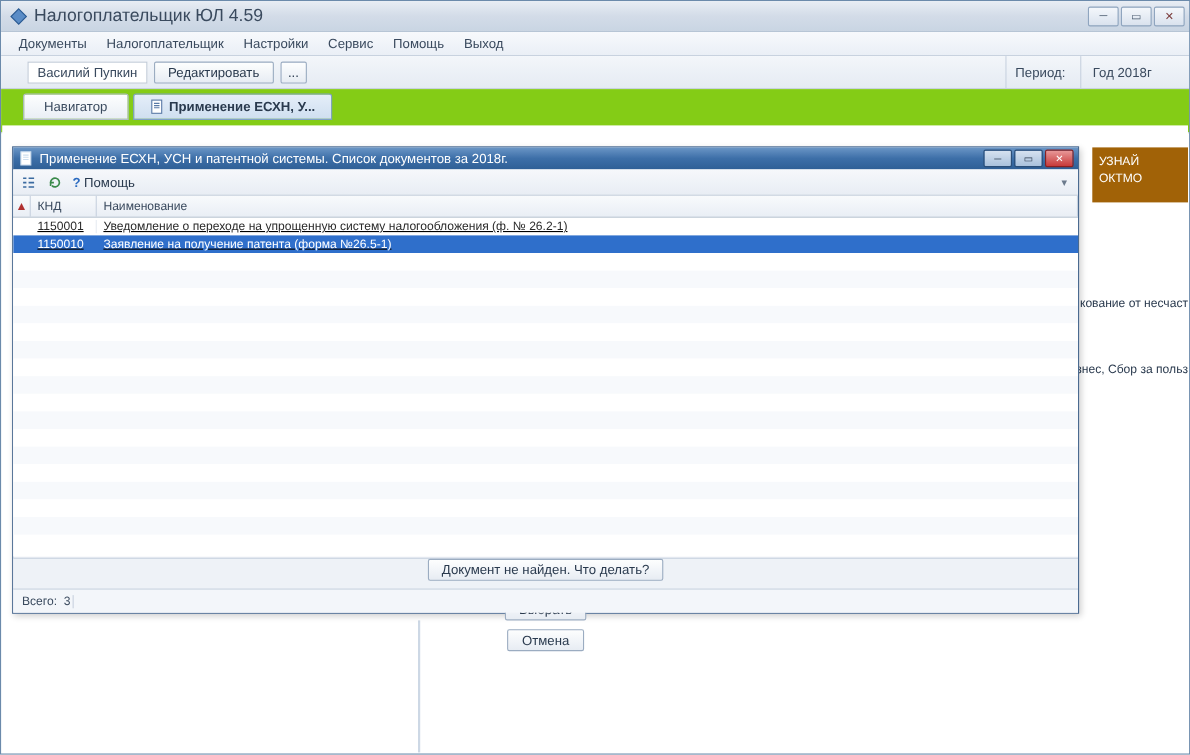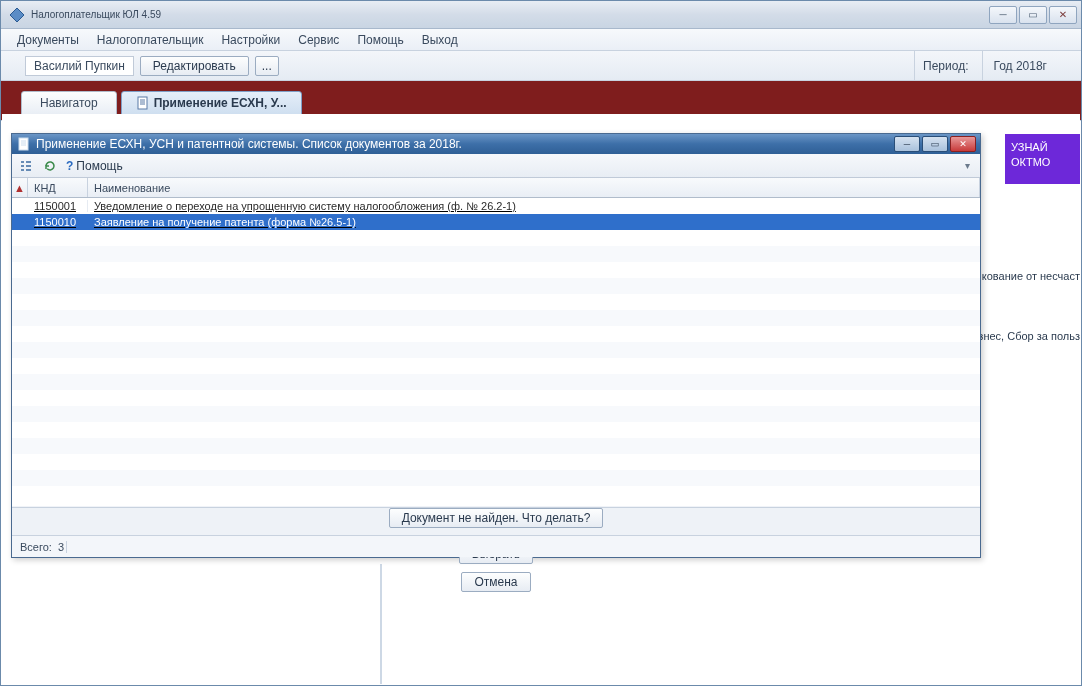--- a/index.html
+++ b/index.html
@@ -2,43 +2,43 @@
 <html><head>
 <meta charset="utf-8">
 <style>
 * { box-sizing: border-box; margin: 0; padding: 0; font-family: Tahoma, Arial, sans-serif; }
 body { background: #fff; overflow: hidden; width: 1082px; height: 686px; }
 
 .main-window { width: 1082px; height: 686px; border: 1px solid #6b8aab; background: #fff; position: relative; }
 
 .titlebar { height: 28px; background: linear-gradient(to bottom, #e8edf4 0%, #d3dce8 50%, #c9d5e3 100%); border-bottom: 1px solid #a8b8cc; display: flex; align-items: center; padding: 0 4px; }
 .titlebar-icon { width: 16px; height: 16px; margin: 0 4px; }
-.titlebar-text { flex: 1; font-size: 10px; color: #3a4a5e; padding-left: 2px; }
+.titlebar-text { flex: 1; font-size: 16px; color: #3a4a5e; padding-left: 2px; }
 .win-buttons { display: flex; gap: 2px; }
 .win-btn { width: 28px; height: 18px; border: 1px solid #8fa5bf; border-radius: 2px; background: linear-gradient(to bottom,#f4f7fb,#d9e2ee); font-size: 10px; display:flex; align-items:center; justify-content:center; cursor:pointer; color:#4a5b6f;}
 .win-btn.close { color:#7a3b3b; }
 
 .menubar { height: 22px; background: linear-gradient(to bottom,#f7f9fc,#eaeff6); border-bottom:1px solid #c8d2df; display:flex; align-items:center; padding:0 8px; gap:2px;}
 .menu-item { font-size:12px; color:#3a4a5e; padding:2px 8px; cursor:pointer; }
 
 .toolbar { height: 30px; background: linear-gradient(to bottom,#f3f6fa,#e5ebf3); border-bottom:1px solid #c8d2df; display:flex; align-items:center; padding:0 24px; gap:6px;}
 .user-label { font-size:12px; color:#3a4a5e; padding:2px 8px; border:1px solid #c0cad8; background:#fff; }
 .btn { font-size:12px; padding:2px 12px; border:1px solid #9bacc1; background:linear-gradient(to bottom,#fdfefe,#e7ecf3); border-radius:2px; cursor:pointer; color:#2a3a4e;}
 .btn.small { padding:2px 6px; min-width:22px; }
 .toolbar-spacer { flex:1; }
 .period-label { font-size:12px; color:#3a4a5e; padding:0 8px; border-left:1px solid #c8d2df; height:100%; display:flex; align-items:center;}
 .period-value { font-size:12px; color:#3a4a5e; padding:0 10px; border-left:1px solid #c8d2df; height:100%; display:flex; align-items:center; min-width:60px; justify-content:flex-end;}
 
-.tab-strip { height: 40px; border-bottom:1px solid #c8d2df; display:flex; align-items:center; padding:4px 8px 0 8px; gap:4px; background:#7f1d1d;}
+.tab-strip { height: 40px; border-bottom:1px solid #c8d2df; display:flex; align-items:flex-start; padding:4px 8px 0 8px; gap:4px; background:#84cc16;}
 .nav-btn { font-size:12px; padding:4px 18px; border:1px solid #b0bccb; background:linear-gradient(to bottom,#fdfefe,#e9eef5); border-radius:3px 3px 0 0; cursor:pointer; color:#3a4a5e; margin-left:12px;}
 .tab { font-size:12px; font-weight:bold; padding:4px 14px; border:1px solid #7fa0c8; background:linear-gradient(to bottom,#e5eef9,#cfdff0); border-radius:3px 3px 0 0; color:#2a3a4e; display:flex; align-items:center; gap:4px;}
 .tab-icon { width:14px; height:14px; }
 
 .content-area { position:absolute; left:1px; right:1px; top:113px; bottom:1px; background:#fff; }
-.sidebar-hint { position:absolute; right:0; top:20px; width:75px; height:50px; background:#6d28d9; color:#fff; font-size:11px; padding:6px; line-height:1.4;}
+.sidebar-hint { position:absolute; right:0; top:20px; width:87px; height:50px; background:#a16207; color:#fff; font-size:11px; padding:6px; line-height:1.4;}
 .bg-text1 { position:absolute; right:0; top:156px; font-size:11px; color:#2a3a4e; }
 .bg-text2 { position:absolute; right:0; top:216px; font-size:11px; color:#2a3a4e; }
 .vline { position:absolute; left:378px; top:450px; width:2px; bottom:0; background:#cdd8e5; }
 
 
 .child-window { position:absolute; left:10px; top:132px; width:970px; height:425px; border:1px solid #4a6a90; background:#f0f3f8; box-shadow:2px 2px 6px rgba(0,0,0,.2); z-index:10; }
 .child-title { height:20px; background:linear-gradient(to bottom,#6b96c6 0%,#3d6fa8 50%,#2f5f96 100%); display:flex; align-items:center; padding:0 4px; color:#fff;}
 .child-title-text { flex:1; font-size:12px; padding-left:4px; }
 .cwin-btn { width:26px; height:16px; border:1px solid #2a4e78; border-radius:2px; margin-left:2px; background:linear-gradient(to bottom,#d6e2f0,#a9c1dc); font-size:9px; display:flex; align-items:center; justify-content:center; cursor:pointer; color:#2a3a4e;}
 .cwin-btn.close { background:linear-gradient(to bottom,#e89898,#c83a3a); color:#fff; border-color:#8a2020;}

